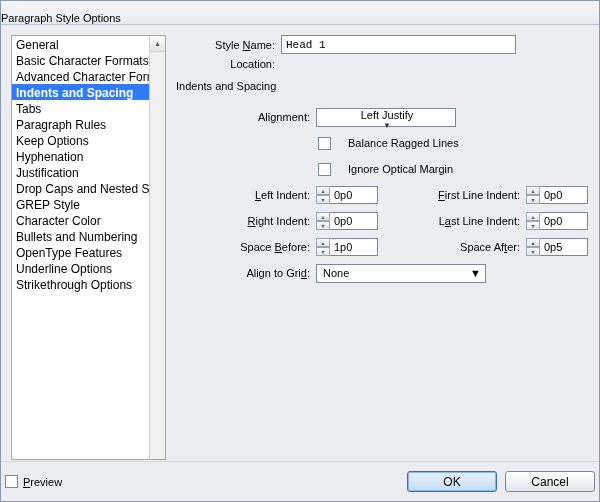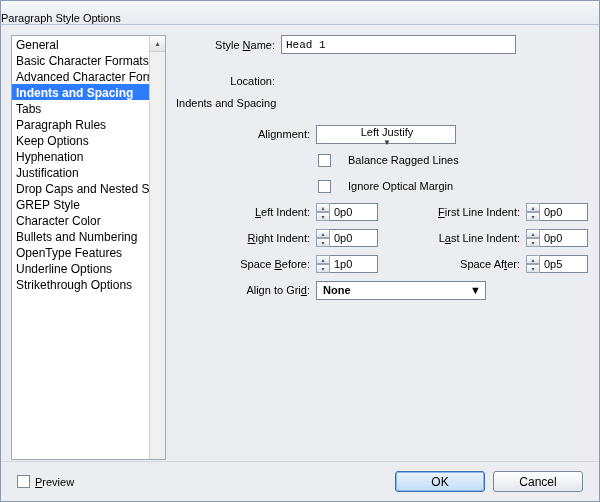--- a/index.html
+++ b/index.html
@@ -127,27 +127,27 @@
     font-size:11px; padding:0 4px;
   }
   .two-col {
     display:flex; align-items:center;
   }
   .two-col .left { display:flex;align-items:center; width:240px;}
   .two-col .right { display:flex;align-items:center;}
   .two-col .rlabel { width:110px; text-align:right; padding-right:6px; }
   .select-wide {
     width: 170px; height:19px; background:#fff; border:1px solid #7a8999;
-    display:flex;align-items:center;justify-content:space-between; padding:0 4px 0 6px;font-weight:bold;
+    display:flex;align-items:center;justify-content:space-between; padding:0 4px 0 6px;
   }
   .footer {
     height: 40px;
     border-top: 1px solid #d1d6de;
     display:flex; align-items:center;
-    padding: 0 16px;
+    padding: 0 4px;
     justify-content: space-between;
     background:#ebedf0;
   }
   .footer .left { display:flex;align-items:center; gap:5px; }
   .btns { display:flex; gap:8px; }
   .btn {
     width:90px; height:21px;
     border:1px solid #7a8999; border-radius:3px;
     background:linear-gradient(to bottom,#fefefe,#e4e8ee);
     display:flex;align-items:center;justify-content:center;
@@ -193,21 +193,21 @@
         </div>
       </div>
     </div>
 
     <div class="main">
       <div class="row">
         <div class="lbl" style="width:105px;">Style <u>N</u>ame:</div>
         <input class="style-name-input" value="Head 1" style="">
       </div>
       <div class="row">
-        <div class="lbl" style="width:105px;margin-top:17px;">Location:</div>
+        <div class="lbl" style="width:105px;">Location:</div>
       </div>
       <div class="section-h">Indents and Spacing</div>
 
       <div class="form-grid">
 
         <div class="form-row">
           <div class="flabel">Ali<u>g</u>nment:</div>
           <div class="select">
             <span>Left Justify</span>
             <span class="tri">▼</span>

